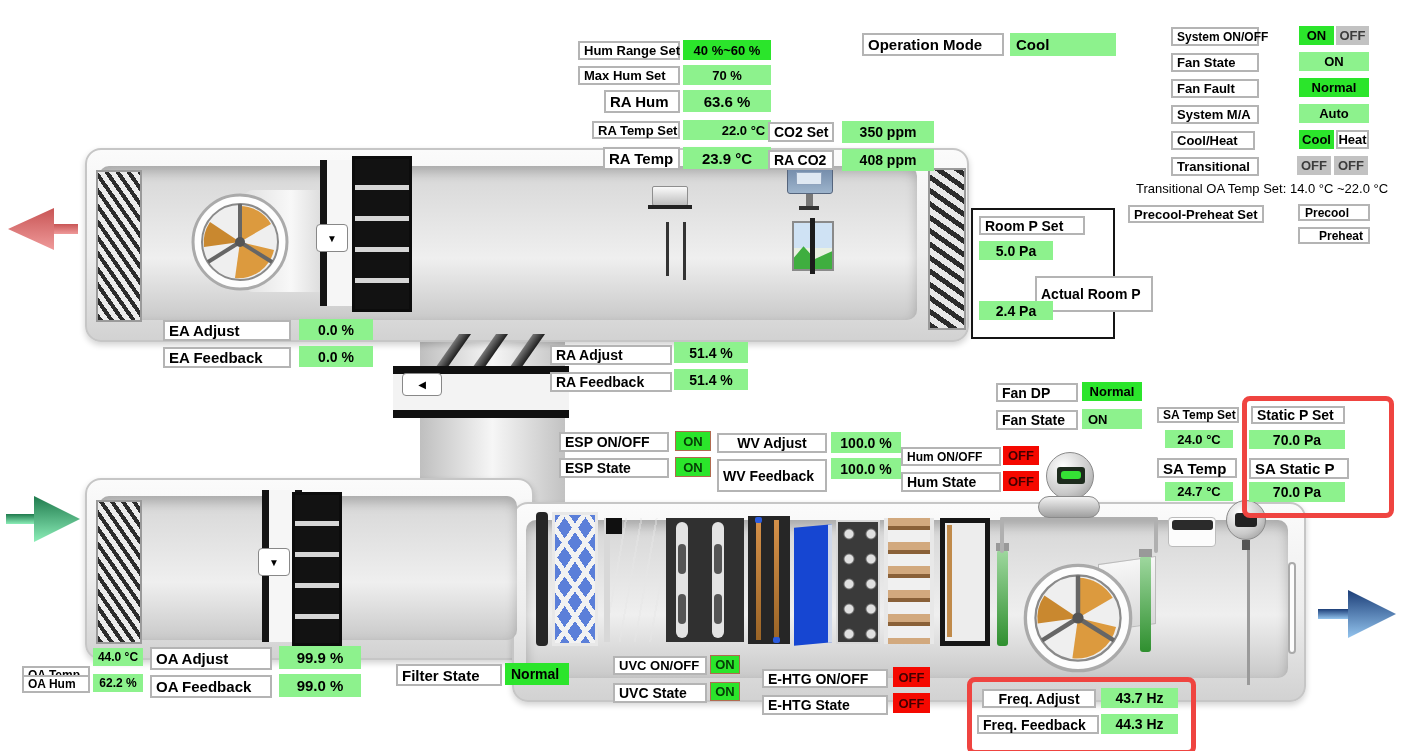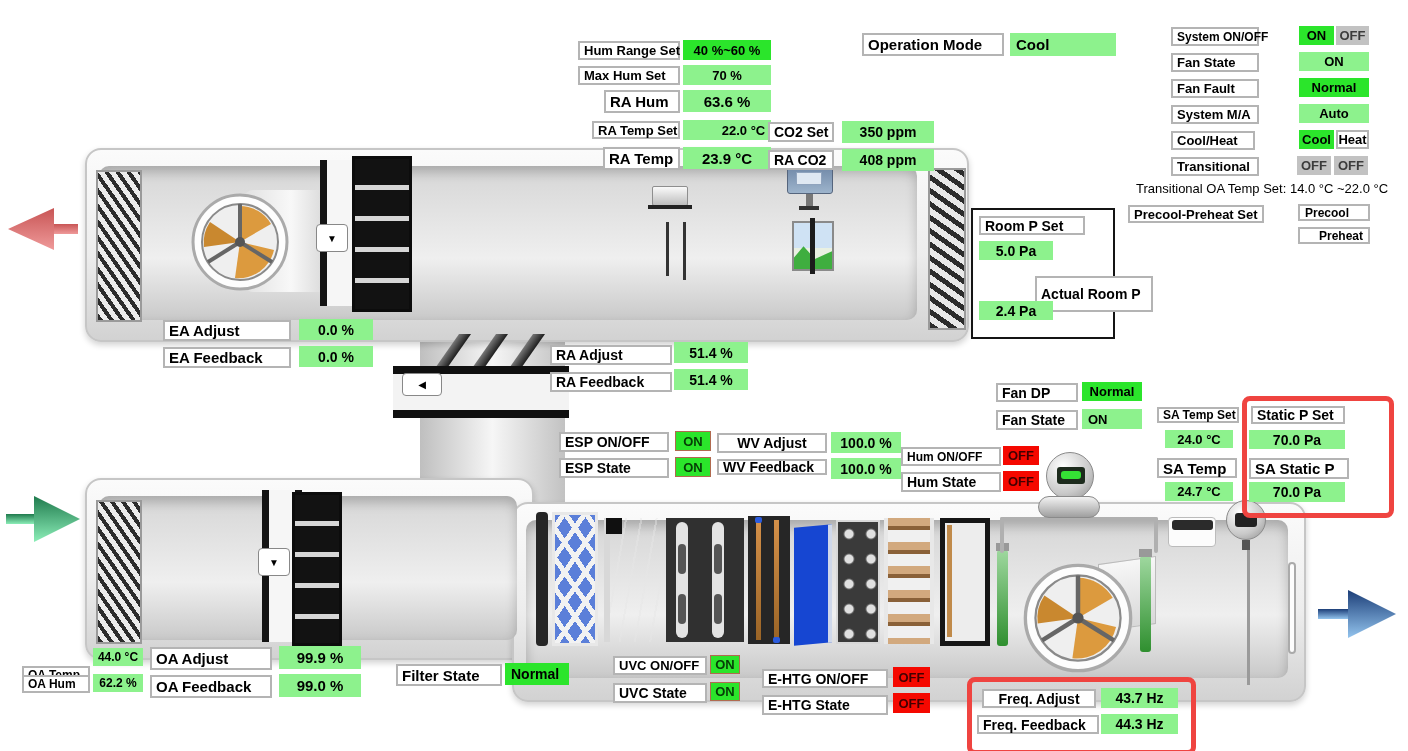--- a/index.html
+++ b/index.html
@@ -274,21 +274,21 @@
   <div class="val light s14" style="left:1249px;top:430px;width:96px;height:19px;">70.0 Pa</div>
   <div class="lbl s15" style="left:1249px;top:458px;width:100px;height:21px;">SA Static P</div>
   <div class="val light s14" style="left:1249px;top:482px;width:96px;height:20px;">70.0 Pa</div>
 
   <div class="lbl s14" style="left:559px;top:432px;width:110px;height:20px;">ESP ON/OFF</div>
   <div class="val bright s13 onb" style="left:675px;top:431px;width:36px;height:20px;">ON</div>
   <div class="lbl s14" style="left:559px;top:458px;width:110px;height:20px;">ESP State</div>
   <div class="val bright s13 onb" style="left:675px;top:457px;width:36px;height:20px;">ON</div>
   <div class="lbl s14" style="left:717px;top:433px;width:110px;height:20px;justify-content:center;">WV Adjust</div>
   <div class="val light s14" style="left:831px;top:432px;width:70px;height:21px;">100.0 %</div>
-  <div class="lbl s14" style="left:717px;top:459px;width:110px;height:16px;">WV Feedback</div>
+  <div class="lbl s14" style="left:717px;top:459px;width:110px;height:33px;">WV Feedback</div>
   <div class="val light s14" style="left:831px;top:458px;width:70px;height:21px;">100.0 %</div>
   <div class="lbl s12" style="left:901px;top:447px;width:100px;height:19px;">Hum ON/OFF</div>
   <div class="val redv s13" style="left:1003px;top:446px;width:36px;height:19px;">OFF</div>
   <div class="lbl s14" style="left:901px;top:472px;width:100px;height:20px;">Hum State</div>
   <div class="val redv s13" style="left:1003px;top:471px;width:36px;height:20px;">OFF</div>
 
   <div class="lbl s12" style="left:22px;top:666px;width:68px;height:18px;">OA Temp</div>
   <div class="val light s12" style="left:93px;top:648px;width:50px;height:18px;">44.0 °C</div>
   <div class="lbl s12" style="left:22px;top:675px;width:68px;height:18px;">OA Hum</div>
   <div class="val light s12" style="left:93px;top:674px;width:50px;height:18px;">62.2 %</div>

